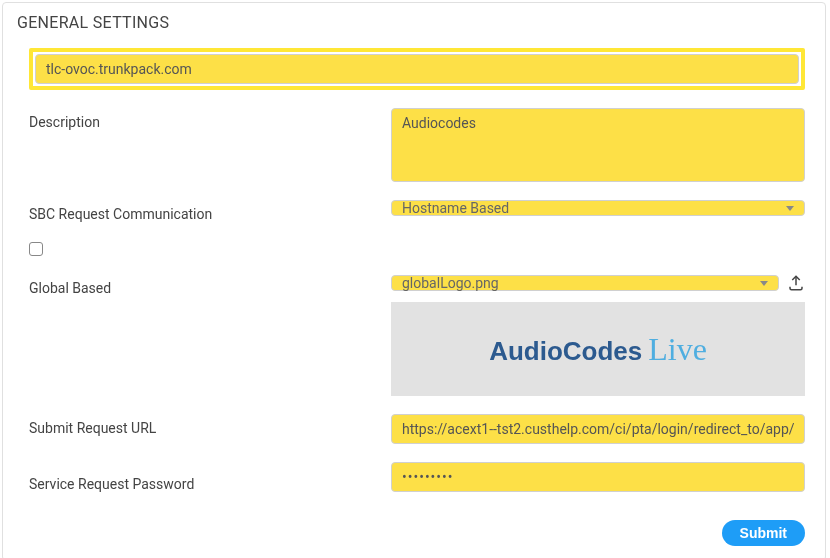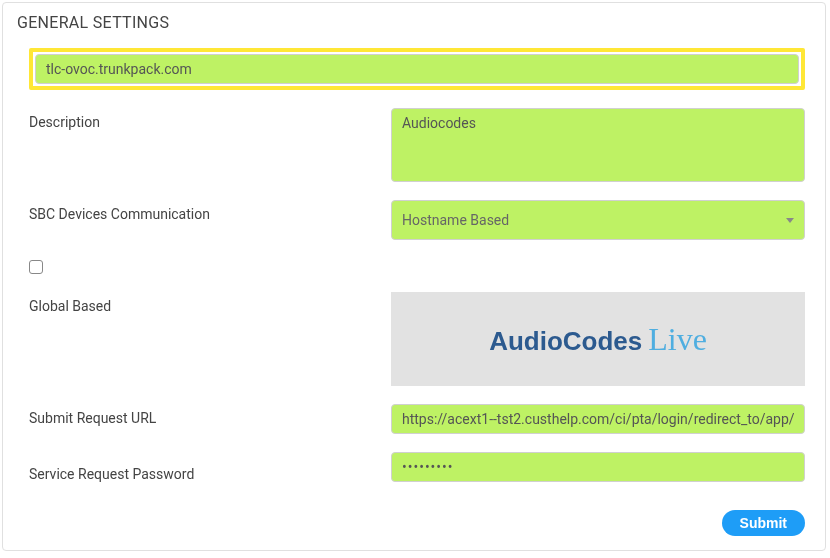--- a/index.html
+++ b/index.html
@@ -46,26 +46,26 @@
       gap: 8px;
     }
     .input, .textarea, .select {
       width: 100%;
       border: 1px solid #d0d0d0;
       border-radius: 4px;
       padding: 6px 10px;
       font-size: 14px;
       color: #555;
       font-family: inherit;
-      background: #bef264;
+      background: #fde047;
     }
     .input { height: 30px; }
     .textarea { height: 74px; resize: none; }
     .select {
-      height: 40px;
+      height: 16px;
       display: flex;
       align-items: center;
       justify-content: space-between;
       cursor: pointer;
       color: #666;
     }
     .select-text { font-size: 14px; }
     .chevron {
       width: 0; height: 0;
       border-left: 4px solid transparent;
@@ -151,38 +151,49 @@
     </div>
 
     <div class="row">
       <div class="label">Description</div>
       <div class="field">
         <textarea class="textarea" style="">Audiocodes</textarea>
       </div>
     </div>
 
     <div class="row">
-      <div class="label">SBC Devices Communication</div>
+      <div class="label">SBC Request Communication</div>
       <div class="field">
         <div class="select">
           <span class="select-text">Hostname Based</span>
           <span class="chevron"></span>
         </div>
       </div>
     </div>
 
     <div class="row">
       <div class="field">
         <div class="checkbox"></div>
       </div>
     </div>
 
     <div class="row logo-row">
       <div class="label">Global Based</div>
       <div class="field">
+        <div class="logo-select-wrap">
+          <div class="select">
+            <span class="select-text">globalLogo.png</span>
+            <span class="chevron"></span>
+          </div>
+          <svg class="upload-icon" viewBox="0 0 24 24" fill="none" stroke="#444" stroke-width="2">
+            <path d="M12 15V4"></path>
+            <path d="M7 8l5-5 5 5"></path>
+            <path d="M4 17v2a2 2 0 0 0 2 2h12a2 2 0 0 0 2-2v-2"></path>
+          </svg>
+        </div>
         <div class="logo-preview">
           <span class="logo-text">
             <span>AudioCodes</span><span class="logo-live">Live</span>
           </span>
         </div>
       </div>
     </div>
 
     <div class="row">
       <div class="label">Submit Request URL</div>

